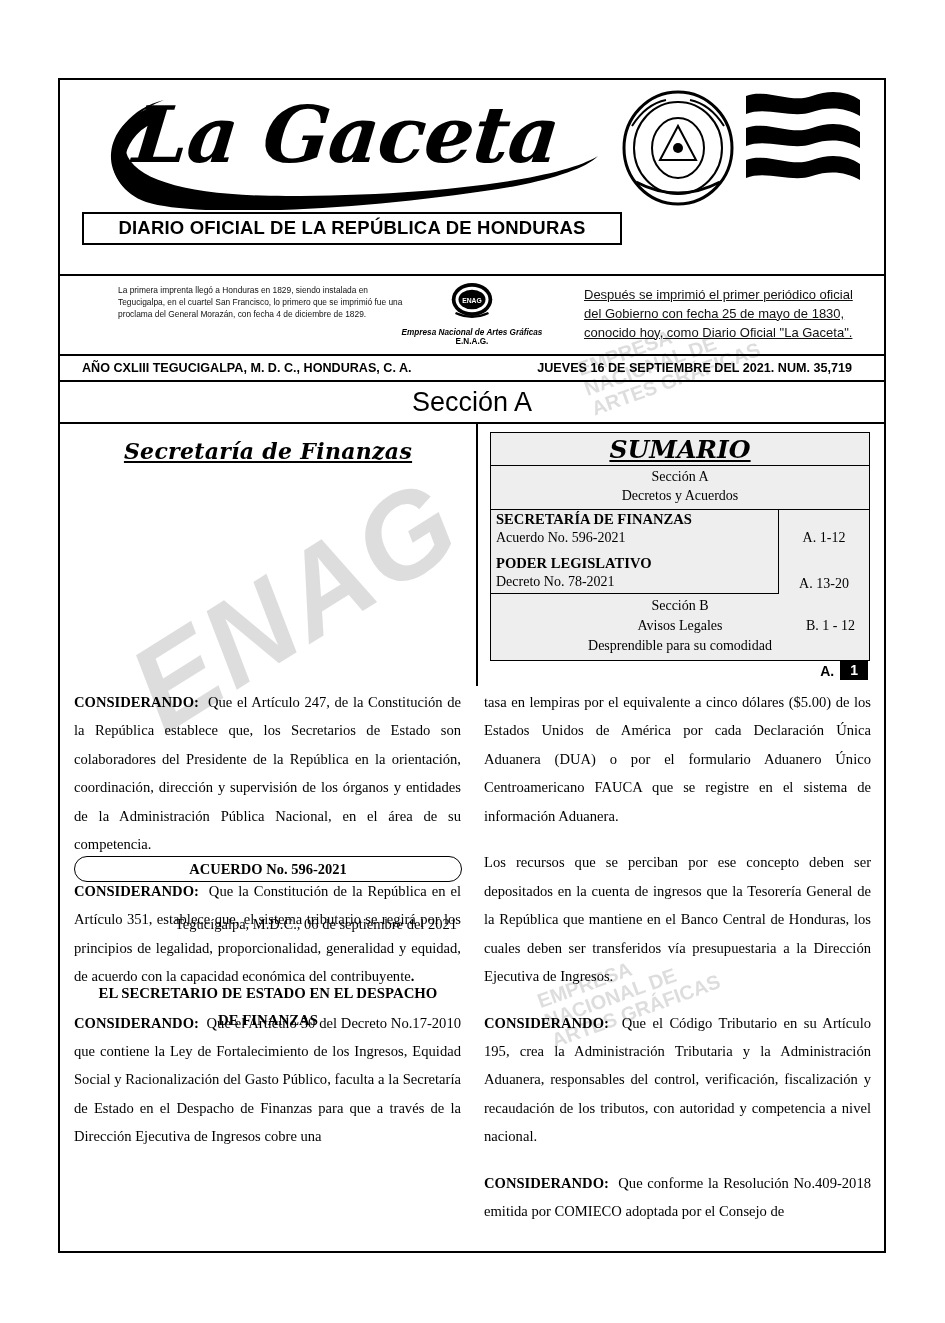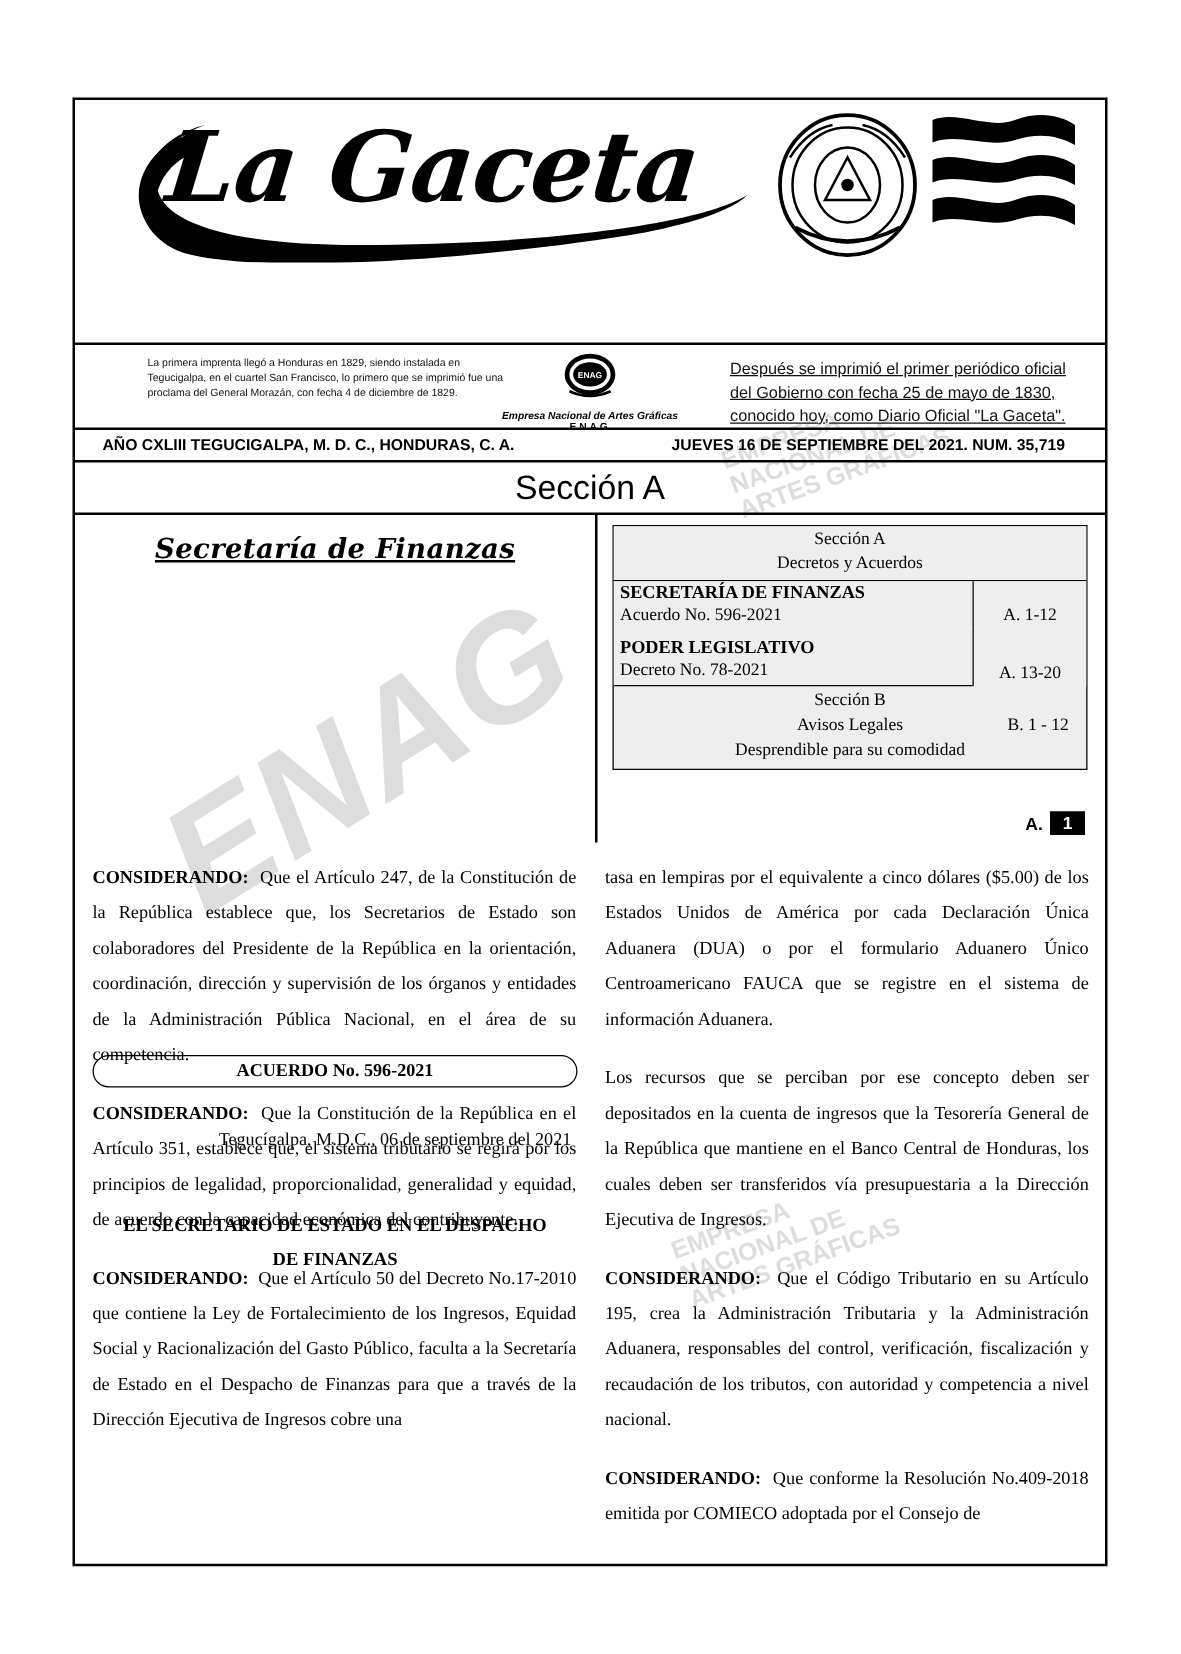--- a/index.html
+++ b/index.html
@@ -82,21 +82,21 @@
     position: absolute;
     right: 18px;
     top: 6px;
     width: 250px;
     height: 125px;
   }
 
   
   .band {
     position: relative;
-    height: 68px;
+    height: 80px;
     border-bottom: 2px solid #000;
     box-sizing: border-box;
   }
   .band-left {
     position: absolute;
     left: 58px;
     top: 8px;
     width: 290px;
     font-family: "Liberation Sans", sans-serif;
     font-size: 8.4px;
@@ -395,20 +395,23 @@
 
       <div class="masthead">
         <div class="logo-wrap">
           <svg class="logo-swoosh" viewBox="0 0 520 120">
             <path d="M70 16 C18 30 10 86 52 106 C30 84 34 44 74 30 Z" fill="#000"></path>
             <path d="M78 10 C20 24 6 92 60 112 C118 130 300 118 430 96 C470 88 500 78 512 66 C470 92 330 106 200 106 C110 106 48 92 40 62 C34 36 52 20 78 10 Z" fill="#000"></path>
           </svg>
           <div class="logo-text">La Gaceta</div>
         </div>
 
+        <div class="diario-box">
+          <span>DIARIO OFICIAL DE LA REPÚBLICA DE HONDURAS</span>
+        </div>
 
         <svg class="emblem" viewBox="0 0 250 125">
 
           <path d="M130 10 C150 2 175 18 196 10 C215 3 232 6 244 14 L244 30 C230 22 214 20 196 26 C176 33 150 20 130 28 Z" fill="#000"></path>
           <path d="M130 42 C150 34 175 50 196 42 C215 35 232 38 244 46 L244 62 C230 54 214 52 196 58 C176 65 150 52 130 60 Z" fill="#000"></path>
           <path d="M130 74 C150 66 175 82 196 74 C215 67 232 70 244 78 L244 94 C230 86 214 84 196 90 C176 97 150 84 130 92 Z" fill="#000"></path>
 
           <ellipse cx="62" cy="62" rx="54" ry="56" fill="none" stroke="#000" stroke-width="3"></ellipse>
           <ellipse cx="62" cy="62" rx="44" ry="46" fill="none" stroke="#000" stroke-width="2"></ellipse>
           <ellipse cx="62" cy="62" rx="26" ry="30" fill="none" stroke="#000" stroke-width="2"></ellipse>
@@ -442,20 +445,21 @@
       </div>
 
       <div class="sectitle">Sección A</div>
 
       <div class="tophdr">
         <div class="divider"></div>
 
         <div class="dept-title">Secretaría de Finanzas</div>
 
         <div class="sumario">
+          <div class="sumario-title">SUMARIO</div>
           <div class="sumario-sub">
             <div>Sección A</div>
             <div>Decretos y Acuerdos</div>
           </div>
           <table class="sum-table">
             <tbody>
                 <tr>
               <td class="org">SECRETARÍA DE FINANZAS</td>
               <td class="pg" rowspan="2">A.  1-12</td>
             </tr>

